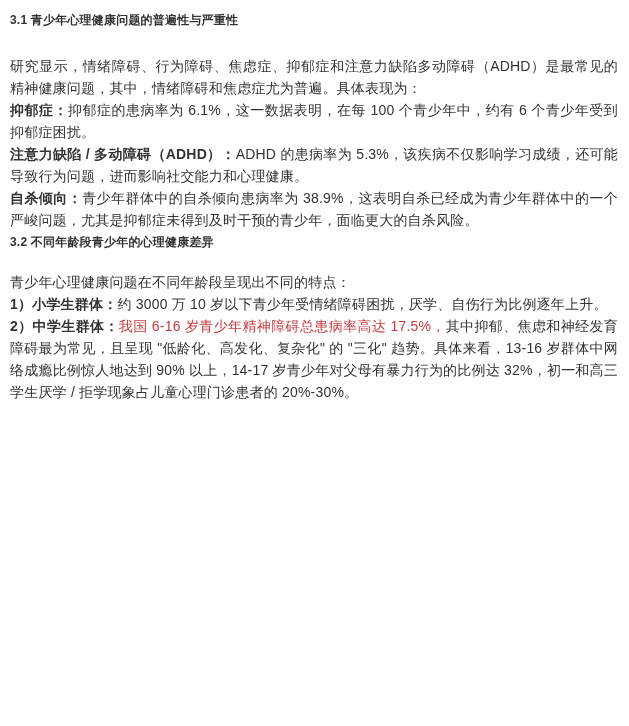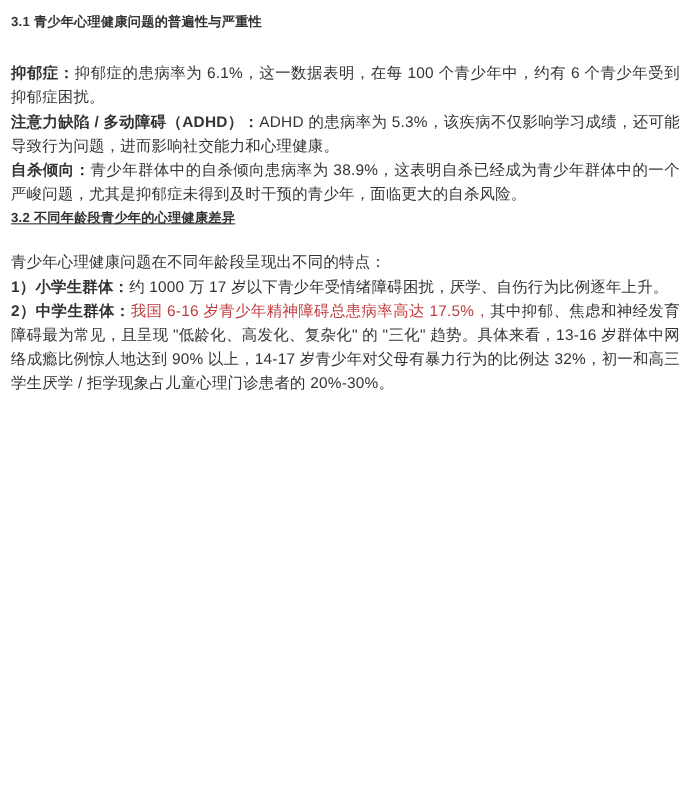--- a/index.html
+++ b/index.html
@@ -22,21 +22,21 @@
     letter-spacing: 0.2px;
   }
   .heading {
     font-size: 12px;
     font-weight: 700;
     line-height: 23px;
     text-align: left;
     margin: 0;
   }
   .heading.mb24 { margin-bottom: 23px; }
-  .heading.mb17 { margin-bottom: 17px; text-decoration: underline; }
+  .heading.mb17 { margin-bottom: 17px; }
   p.para { margin: 0; }
   .mb21 { margin-bottom: 21px; }
   .mb18 { margin-bottom: 18px; }
   .mb13 { margin-bottom: 13px; }
   .mb12 { margin-bottom: 12px; }
   .mb26 { margin-bottom: 26px; }
   .mb22 { margin-bottom: 22px; }
   .mb25 { margin-bottom: 25px; }
   .mb0  { margin-bottom: 0; }
   .indent { margin-left: 17px; }
@@ -44,30 +44,31 @@
   .red { color: var(--red-color, #c03d3f); }
 </style>
 </head>
 <body>
 
 <div class="page">
 
   <h2 class="heading mb24">3.1 青少年心理健康问题的普遍性与严重性</h2>
 
 
+  <p class="para mb18">研究显示，情绪障碍、行为障碍、焦虑症、抑郁症和注意力缺陷多动障碍（ADHD）是最常见的精神健康问题，其中，情绪障碍和焦虑症尤为普遍。具体表现为：</p>
 
 
   <p class="para indent mb13"><strong>抑郁症：</strong><span>抑郁症的患病率为 6.1%，这一数据表明，在每 100 个青少年中，约有 6 个青少年受到抑郁症困扰。</span></p>
 
   <p class="para indent mb12"><strong>注意力缺陷 / 多动障碍（ADHD）：</strong><span>ADHD 的患病率为 5.3%，该疾病不仅影响学习成绩，还可能导致行为问题，进而影响社交能力和心理健康。</span></p>
 
   <p class="para indent mb26"><strong>自杀倾向：</strong><span>青少年群体中的自杀倾向患病率为 38.9%，这表明自杀已经成为青少年群体中的一个严峻问题，尤其是抑郁症未得到及时干预的青少年，面临更大的自杀风险。</span></p>
 
   <h2 class="heading mb17">3.2 不同年龄段青少年的心理健康差异</h2>
 
   <p class="para mb22">青少年心理健康问题在不同年龄段呈现出不同的特点：</p>
 
-  <p class="para mb25"><strong>1）小学生群体：</strong><span>约 1000 万 17 岁以下青少年受情绪障碍困扰，厌学、自伤行为比例逐年上升。</span></p>
+  <p class="para mb25"><strong>1）小学生群体：</strong><span>约 3000 万 10 岁以下青少年受情绪障碍困扰，厌学、自伤行为比例逐年上升。</span></p>
 
   <p class="para mb25"><strong>2）中学生群体：</strong><span class="red">我国 6-16 岁青少年精神障碍总患病率高达 17.5%，</span><span>其中抑郁、焦虑和神经发育障碍最为常见，且呈现 "低龄化、高发化、复杂化" 的 "三化" 趋势。具体来看，13-16 岁群体中网络成瘾比例惊人地达到 90% 以上，14-17 岁青少年对父母有暴力行为的比例达 32%，初一和高三学生厌学 / 拒学现象占儿童心理门诊患者的 20%-30%。</span></p>
 
 
 </div>
 
 </body></html>

